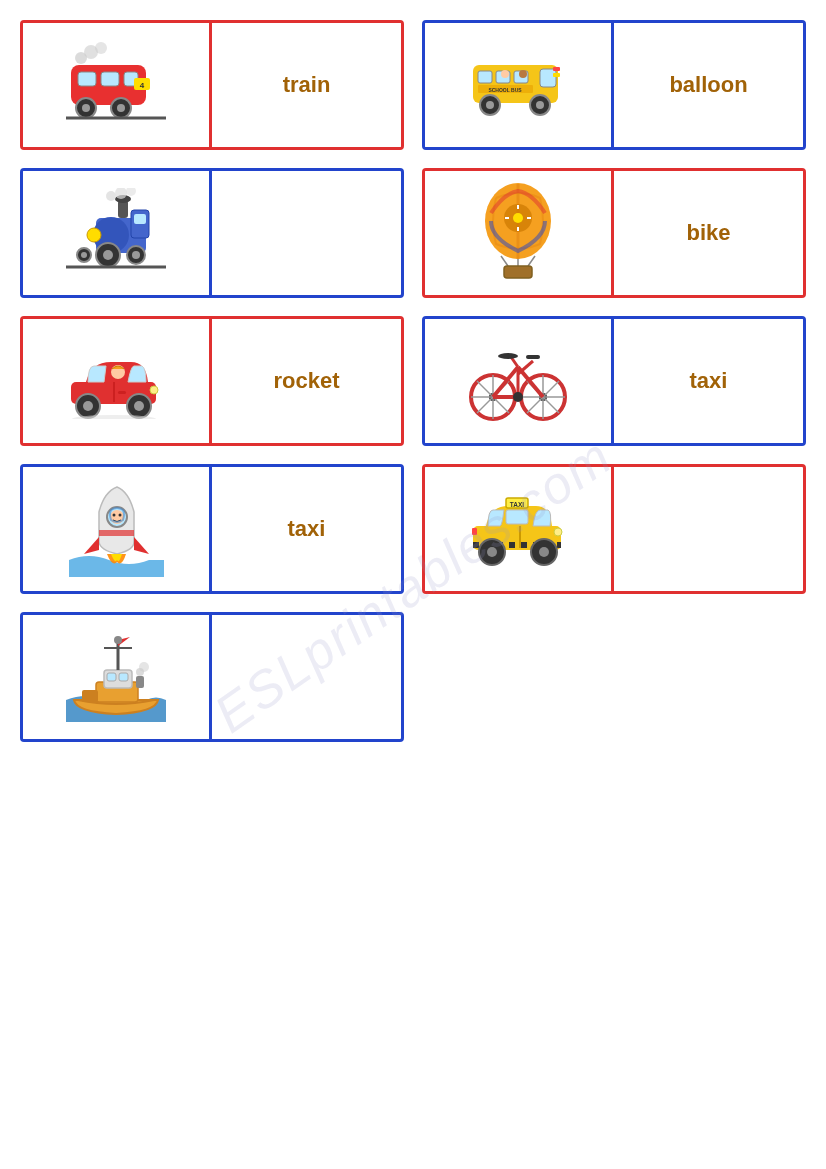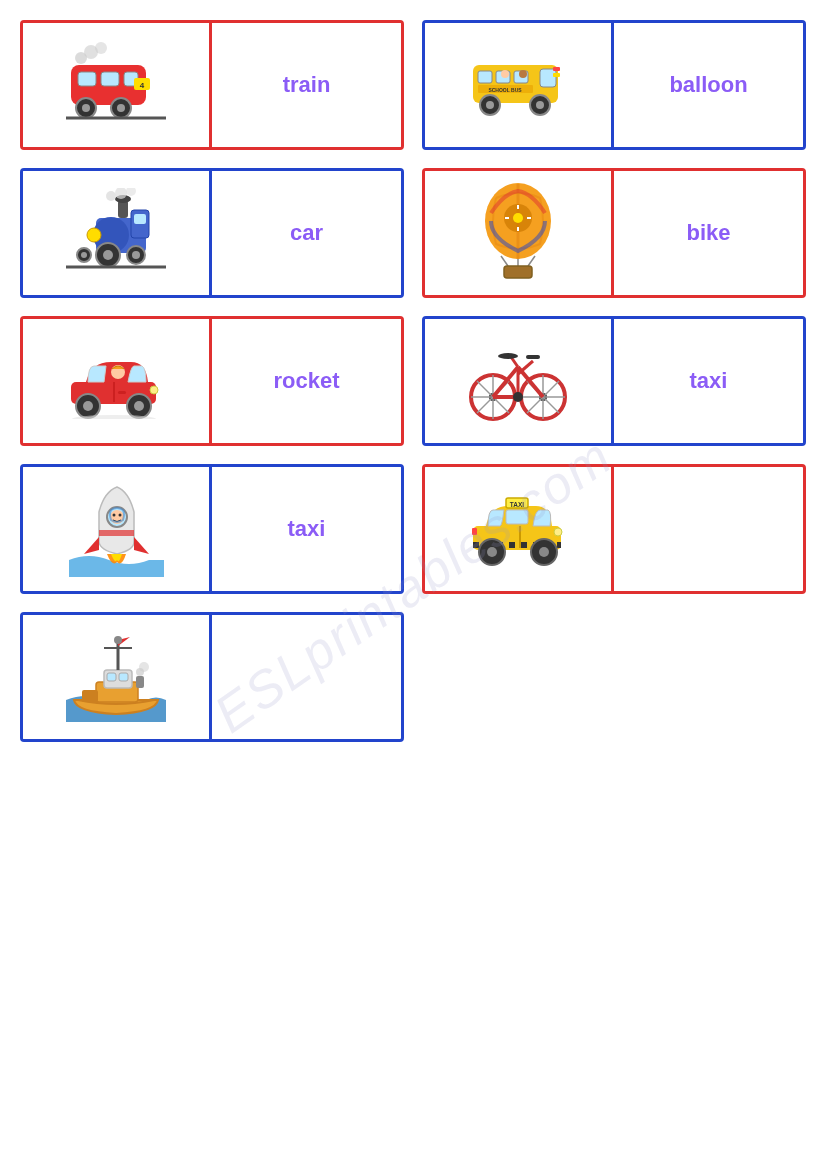--- a/index.html
+++ b/index.html
@@ -70,21 +70,21 @@
     }
 
     .card-label {
       width: 50%;
       display: flex;
       align-items: center;
       justify-content: center;
       background: #fff;
       font-size: 22px;
       font-weight: bold;
-      color: #8b5cf6;
+      color: #a16207;
     }
 
     
     .icon-area {
       width: 100%;
       height: 100%;
       display: flex;
       align-items: center;
       justify-content: center;
     }
@@ -187,21 +187,20 @@
           <circle cx="28" cy="47" r="7" fill="#ffdd00" stroke="#cc9900" stroke-width="1"></circle>
 
           <circle cx="45" cy="8" r="5" fill="#ddd" opacity="0.8"></circle>
           <circle cx="55" cy="5" r="6" fill="#ddd" opacity="0.7"></circle>
           <circle cx="65" cy="3" r="5" fill="#ddd" opacity="0.6"></circle>
 
           <line x1="0" y1="79" x2="100" y2="79" stroke="#555" stroke-width="3"></line>
         </svg>
       </div>
     </div>
-    <div class="card-label">car</div>
   </div>
 
   <div class="card red-border">
     <div class="card-image">
       <div class="icon-area">
 
         <svg width="95" height="100" viewBox="0 0 95 100" xmlns="http://www.w3.org/2000/svg">
 
           <ellipse cx="47" cy="38" rx="33" ry="38" fill="#f5a020"></ellipse>
 

